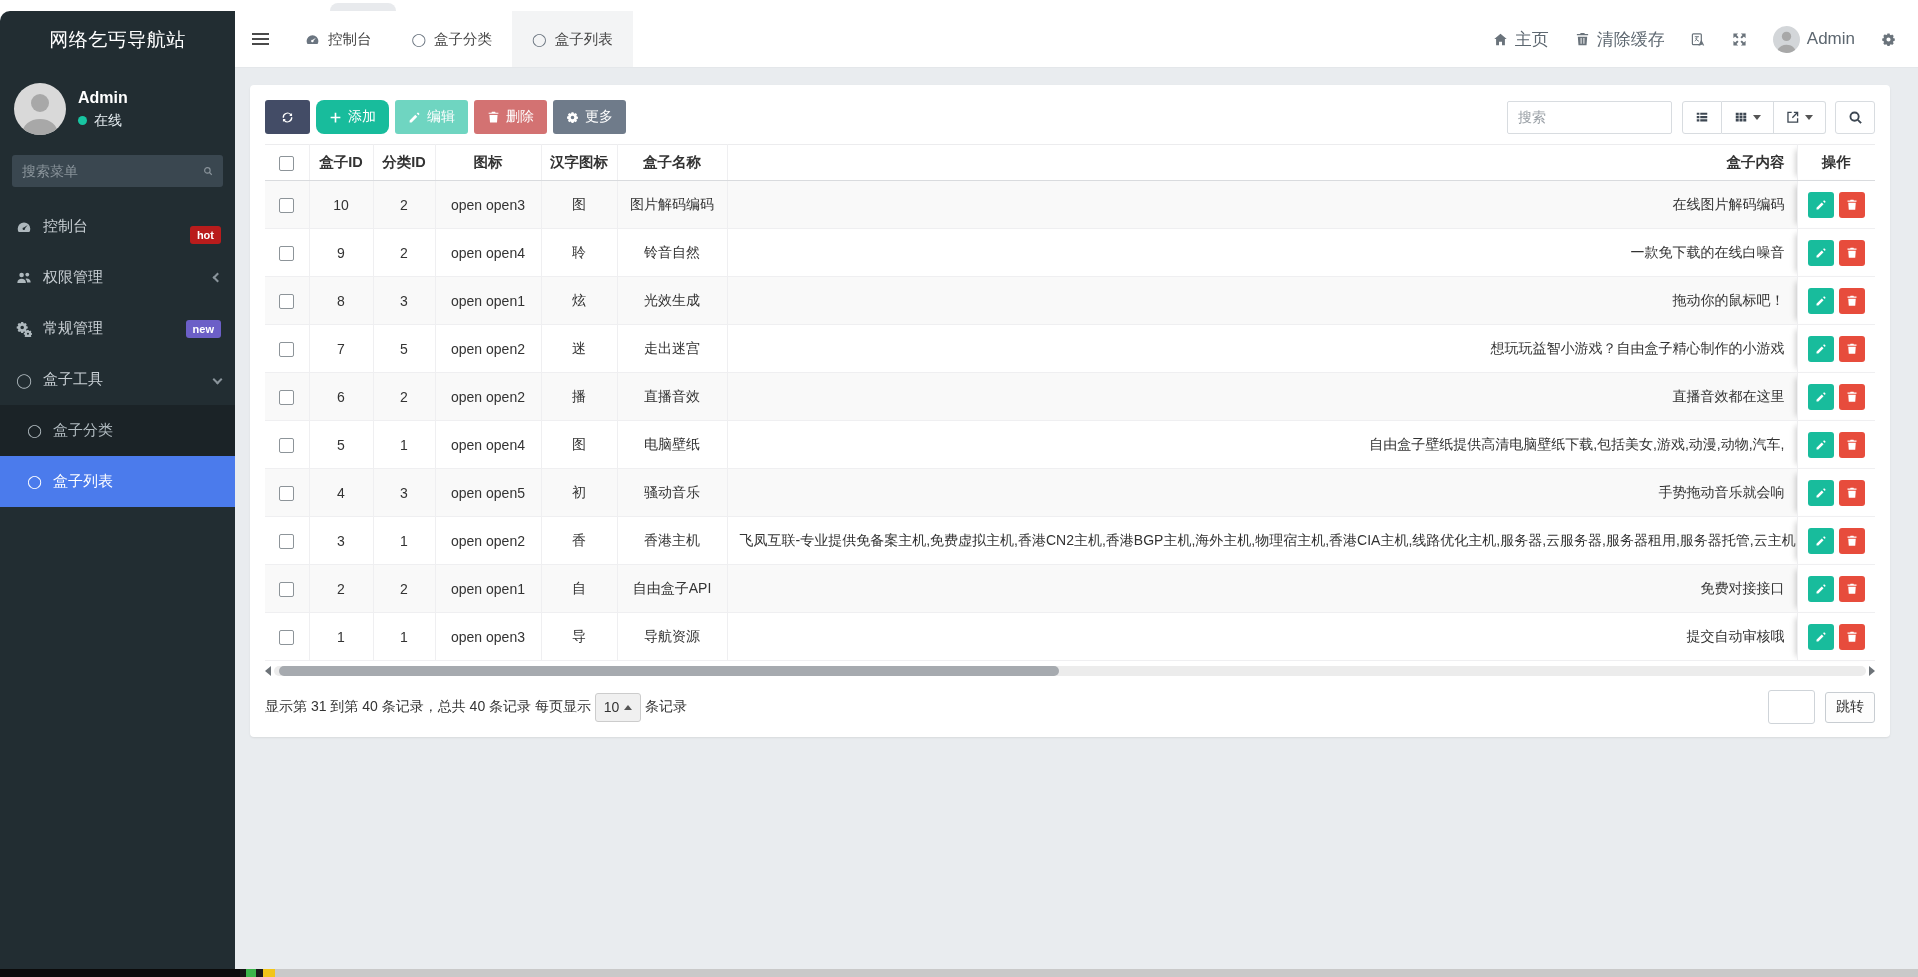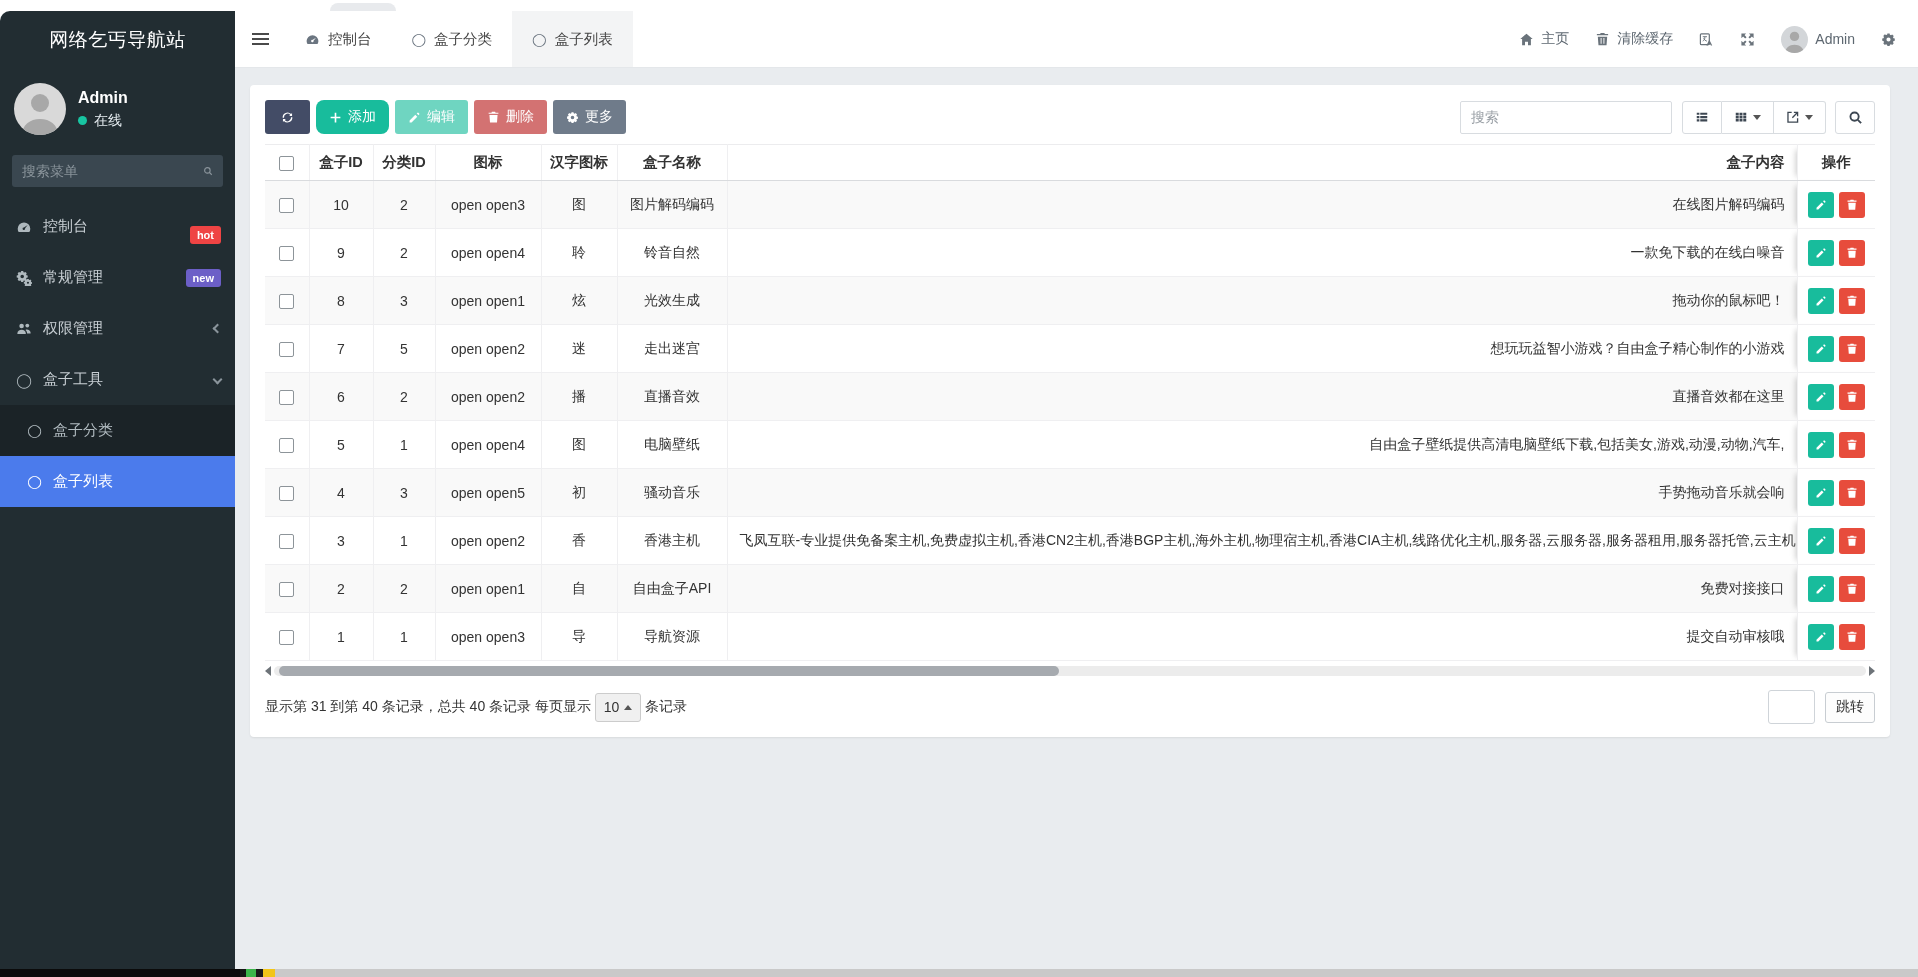--- a/index.html
+++ b/index.html
@@ -26,21 +26,21 @@
   .side-search { margin:8px 12px 14px 12px; height:32px; background:#3a4750; border-radius:3px; display:flex; align-items:center; padding:0 10px; }
   .side-search input { flex:1; background:transparent; border:none; outline:none; color:#cfd6da; font-size:14px; font-family:inherit; }
   .side-search input::placeholder { color:#8a949b; }
   .side-search svg { width:14px; height:14px; color:#8a949b; }
   .menu { list-style:none; }
   .menu-item { height:51px; display:flex; align-items:center; padding:0 14px 0 16px; gap:11px; font-size:15px; color:#c7ced3; cursor:pointer; }
   .menu-item svg { width:16px; height:16px; flex:none; color:#aeb8bd; }
   .menu-item .circle-glyph { font-size:14px; color:#aeb8bd; width:16px; text-align:center; }
   .menu-label { flex:1; }
   .badge { font-size:11px; font-weight:bold; color:#fff; border-radius:3px; padding:3px 7px; }
-  .badge.hot { background:#ef4444;margin-top:16px; }
+  .badge.hot { background:#b91c1c;margin-top:16px; }
   .badge.new { background:#6c5fc7; }
   .chev { width:7px; height:7px; border-right:2px solid #8a949b; border-bottom:2px solid #8a949b; display:inline-block; }
   .chev.left { transform:rotate(135deg); }
   .chev.down { transform:rotate(45deg); }
   .treeview { background:#1b2327; list-style:none; }
   .sub-item { height:51px; display:flex; align-items:center; padding:0 14px 0 27px; gap:11px; font-size:15px; color:#b2bcc1; cursor:pointer; }
   .sub-item .circle-glyph { font-size:13px; width:15px; text-align:center; color:#aeb8bd; }
   .sub-item.active { background:#4b7bec; color:#fff; }
   .sub-item.active .circle-glyph { color:#fff; }
   .side-fill { flex:1; }
@@ -48,41 +48,41 @@
   
   .main { flex:1; display:flex; flex-direction:column; min-width:0; }
   .navbar { height:57px; background:#fff; border-bottom:1px solid #e4e7ea; display:flex; align-items:stretch; }
   .hamburger { width:50px; display:flex; flex-direction:column; justify-content:center; align-items:center; gap:3px; cursor:pointer; }
   .hamburger i { display:block; width:17px; height:2px; background:#4a4a4a; }
   .nav-tabs { display:flex; align-items:stretch; }
   .nav-tab { display:flex; align-items:center; gap:8px; padding:0 20px; font-size:14.5px; color:#444; cursor:pointer; }
   .nav-tab svg { width:15px; height:15px; color:#6b7580; }
   .nav-tab .circle-glyph { font-size:13px; color:#6b7580; }
   .nav-tab.active { background:#f3f4f5; }
-  .nav-right { margin-left:auto; display:flex; align-items:center; gap:26px; padding-right:22px; color:#5d6770; font-size:14px; }
+  .nav-right { margin-left:auto; display:flex; align-items:center; gap:26px; padding-right:22px; color:#5d6770; font-size:17px; }
   .nav-right .nav-link { display:flex; align-items:center; gap:7px; cursor:pointer; }
   .nav-right svg { width:15px; height:15px; color:#6a737b; }
   .avatar-sm { width:27px; height:27px; border-radius:50%; background:#d3d6d9; overflow:hidden; }
   .avatar-sm svg { width:27px; height:27px; }
 
   .content { flex:1; background:#e9ecef; padding:17px 28px 0 15px; }
   .card { background:#fff; border-radius:4px; box-shadow:0 1px 2px rgba(0,0,0,.08); padding:15px; height:652px; }
 
   
   .toolbar { display:flex; align-items:center; }
   .btn { height:34px; border:none; border-radius:3px; color:#fff; font-size:14px; font-family:inherit; display:inline-flex; align-items:center; gap:6px; padding:0 13px; cursor:pointer; }
   .btn svg { width:13px; height:13px; }
   .btn + .btn { margin-left:6px; }
   .btn-refresh { background:#434c66; width:45px; justify-content:center; padding:0; }
   .btn-add { background:#18bc9c;border-radius:8px; }
   .btn-edit { background:#18bc9c; opacity:.62; cursor:default; }
   .btn-del { background:#b91c1c; opacity:.62; cursor:default;font-family:Liberation Serif, serif; }
   .btn-more { background:#6f7b8a; }
   .toolbar-right { margin-left:auto; display:flex; align-items:center; }
-  .tbl-search { width:212px; height:33px; border:1px solid #d8dce0; border-radius:2px; padding:0 10px; font-size:14px; color:#a16207; outline:none; font-family:inherit; }
+  .tbl-search { width:165px; height:33px; border:1px solid #d8dce0; border-radius:2px; padding:0 10px; font-size:14px; color:#a16207; outline:none; font-family:inherit; }
   .tbl-search::placeholder { color:#9aa0a6; }
   .btn-group { display:flex; margin-left:10px; }
   .ghost-btn { height:33px; background:#fff; border:1px solid #d8dce0; display:inline-flex; align-items:center; justify-content:center; gap:5px; padding:0 12px; color:#3d4752; cursor:pointer; }
   .ghost-btn + .ghost-btn { border-left:none; }
   .btn-group .ghost-btn:first-child { border-radius:3px 0 0 3px; }
   .btn-group .ghost-btn:last-child { border-radius:0 3px 3px 0; }
   .ghost-btn svg { width:14px; height:14px; }
   .btn-search-icon { margin-left:9px; border-radius:3px; width:40px; padding:0; }
   .btn-search-icon svg { width:15px; height:15px; }
   .caret-dn { width:0; height:0; border-left:4px solid transparent; border-right:4px solid transparent; border-top:5px solid #555; }
@@ -176,35 +176,35 @@
     <ul class="menu">
       <li class="menu-item">
         <svg viewBox="0 0 16 16" fill="currentColor">
             <path d="M8 3.4a6.3 6.3 0 0 0-6.3 6.3c0 1.2.33 2.3.9 3.2h10.8c.57-.9.9-2 .9-3.2A6.3 6.3 0 0 0 8 3.4zm3.7 2.7L9.1 9.3a1.3 1.3 0 1 1-1.2-.9l3.8-2.3z"></path>
           </svg>
         <span class="menu-label">控制台</span>
         <span class="badge hot">hot</span>
       </li>
       <li class="menu-item">
         <svg viewBox="0 0 16 16" fill="currentColor">
-            <path fill-rule="evenodd" d="M5.2 1h2l.26 1.2.9.37 1-.66 1.4 1.4-.66 1 .37.9L11.7 5.5v2l-1.2.26-.37.9.66 1-1.4 1.4-1-.66-.9.37L7.2 12h-2l-.26-1.2-.9-.37-1 .66-1.4-1.4.66-1-.37-.9L.7 7.5v-2l1.2-.26.37-.9-.66-1 1.4-1.4 1 .66.9-.37L5.2 1zm1 3.7a1.8 1.8 0 1 0 0 3.6 1.8 1.8 0 0 0 0-3.6z"></path>
-            <path fill-rule="evenodd" d="M11.2 8.9h1.5l.2.9.67.28.76-.5 1.06 1.07-.5.76.28.66.9.2v1.5l-.9.2-.28.67.5.76-1.06 1.06-.76-.5-.67.28-.2.9h-1.5l-.2-.9-.66-.28-.76.5L8.52 15.2l.5-.76-.28-.67-.9-.2v-1.5l.9-.2.28-.66-.5-.76 1.07-1.06.76.5.66-.28.2-.9zm.75 2.75a1.1 1.1 0 1 0 0 2.2 1.1 1.1 0 0 0 0-2.2z"></path>
-          </svg>
-        <span class="menu-label">常规管理</span>
-        <span class="badge new">new</span>
-      </li>
-      <li class="menu-item">
-        <svg viewBox="0 0 16 16" fill="currentColor">
             <circle cx="5.6" cy="5" r="2.3"></circle>
             <path d="M1.4 12.2c0-2.1 1.9-3.5 4.2-3.5s4.2 1.4 4.2 3.5v.7H1.4v-.7z"></path>
             <circle cx="11.3" cy="4.6" r="1.9"></circle>
             <path d="M10.8 8.5c2.1 0 3.8 1.3 3.8 3.2v.7h-3.5c0-1.5-.6-2.7-1.6-3.5.4-.25.8-.4 1.3-.4z"></path>
           </svg>
         <span class="menu-label">权限管理</span>
         <span class="chev left"></span>
+      </li>
+      <li class="menu-item">
+        <svg viewBox="0 0 16 16" fill="currentColor">
+            <path fill-rule="evenodd" d="M5.2 1h2l.26 1.2.9.37 1-.66 1.4 1.4-.66 1 .37.9L11.7 5.5v2l-1.2.26-.37.9.66 1-1.4 1.4-1-.66-.9.37L7.2 12h-2l-.26-1.2-.9-.37-1 .66-1.4-1.4.66-1-.37-.9L.7 7.5v-2l1.2-.26.37-.9-.66-1 1.4-1.4 1 .66.9-.37L5.2 1zm1 3.7a1.8 1.8 0 1 0 0 3.6 1.8 1.8 0 0 0 0-3.6z"></path>
+            <path fill-rule="evenodd" d="M11.2 8.9h1.5l.2.9.67.28.76-.5 1.06 1.07-.5.76.28.66.9.2v1.5l-.9.2-.28.67.5.76-1.06 1.06-.76-.5-.67.28-.2.9h-1.5l-.2-.9-.66-.28-.76.5L8.52 15.2l.5-.76-.28-.67-.9-.2v-1.5l.9-.2.28-.66-.5-.76 1.07-1.06.76.5.66-.28.2-.9zm.75 2.75a1.1 1.1 0 1 0 0 2.2 1.1 1.1 0 0 0 0-2.2z"></path>
+          </svg>
+        <span class="menu-label">常规管理</span>
+        <span class="badge new">new</span>
       </li>
       <li class="menu-item">
         <span class="circle-glyph">◯</span>
         <span class="menu-label">盒子工具</span>
         <span class="chev down"></span>
       </li>
     </ul>
 
     <ul class="treeview">
       <li class="sub-item">

